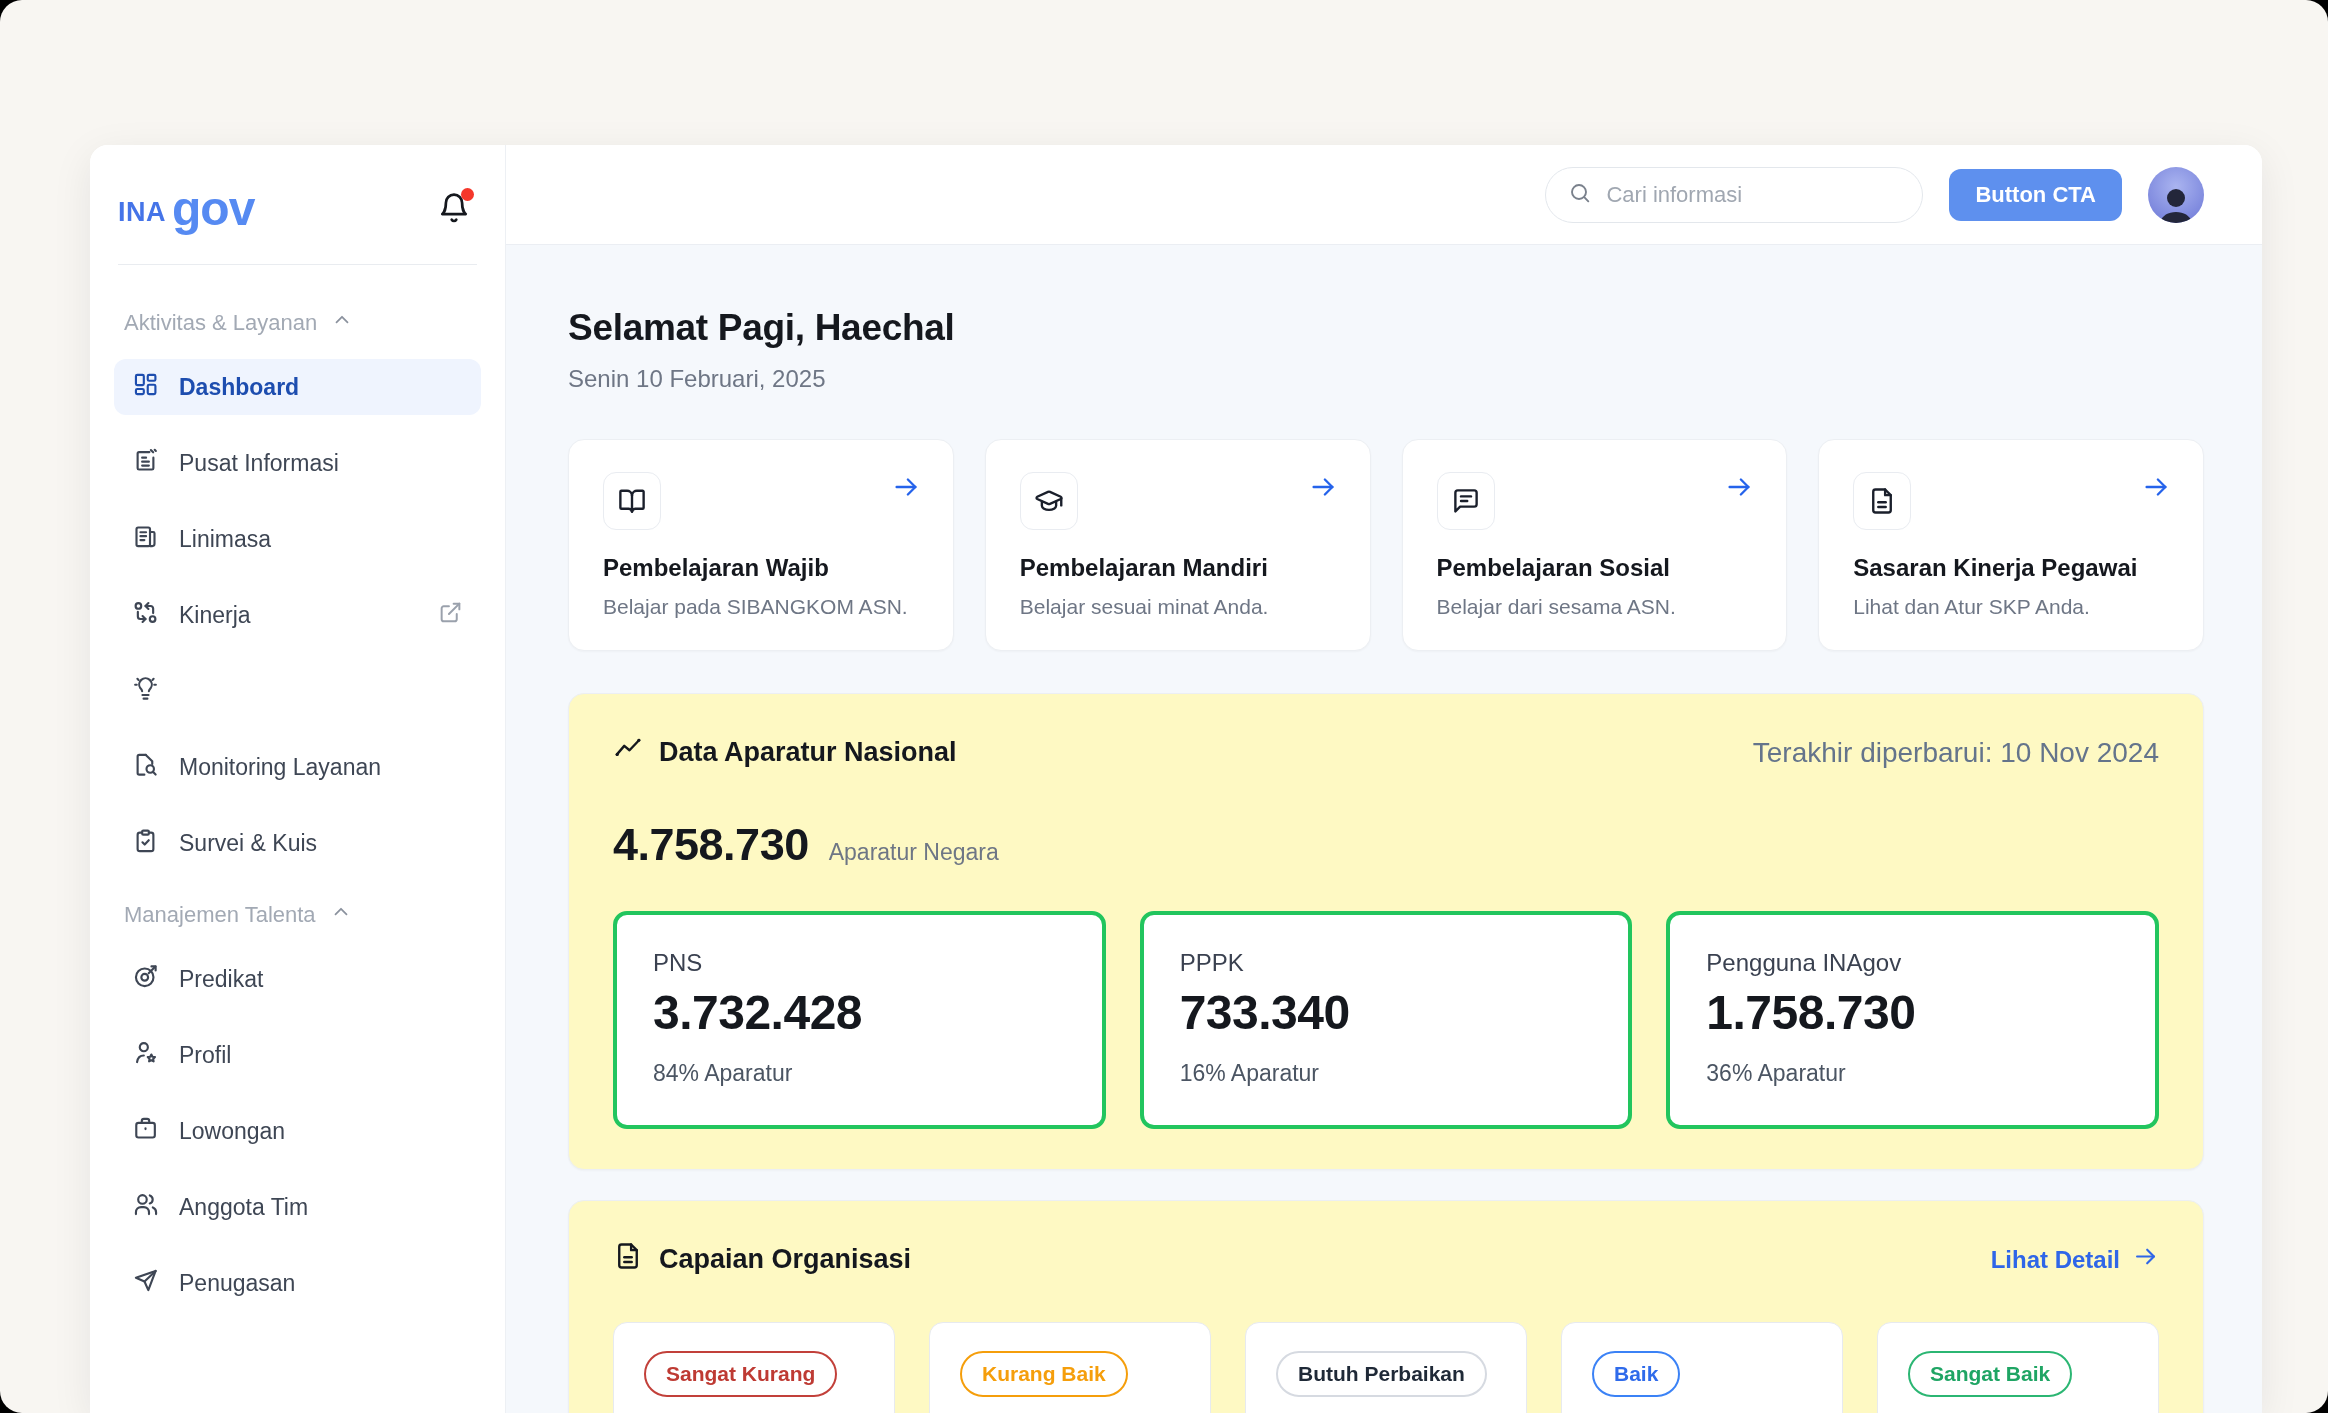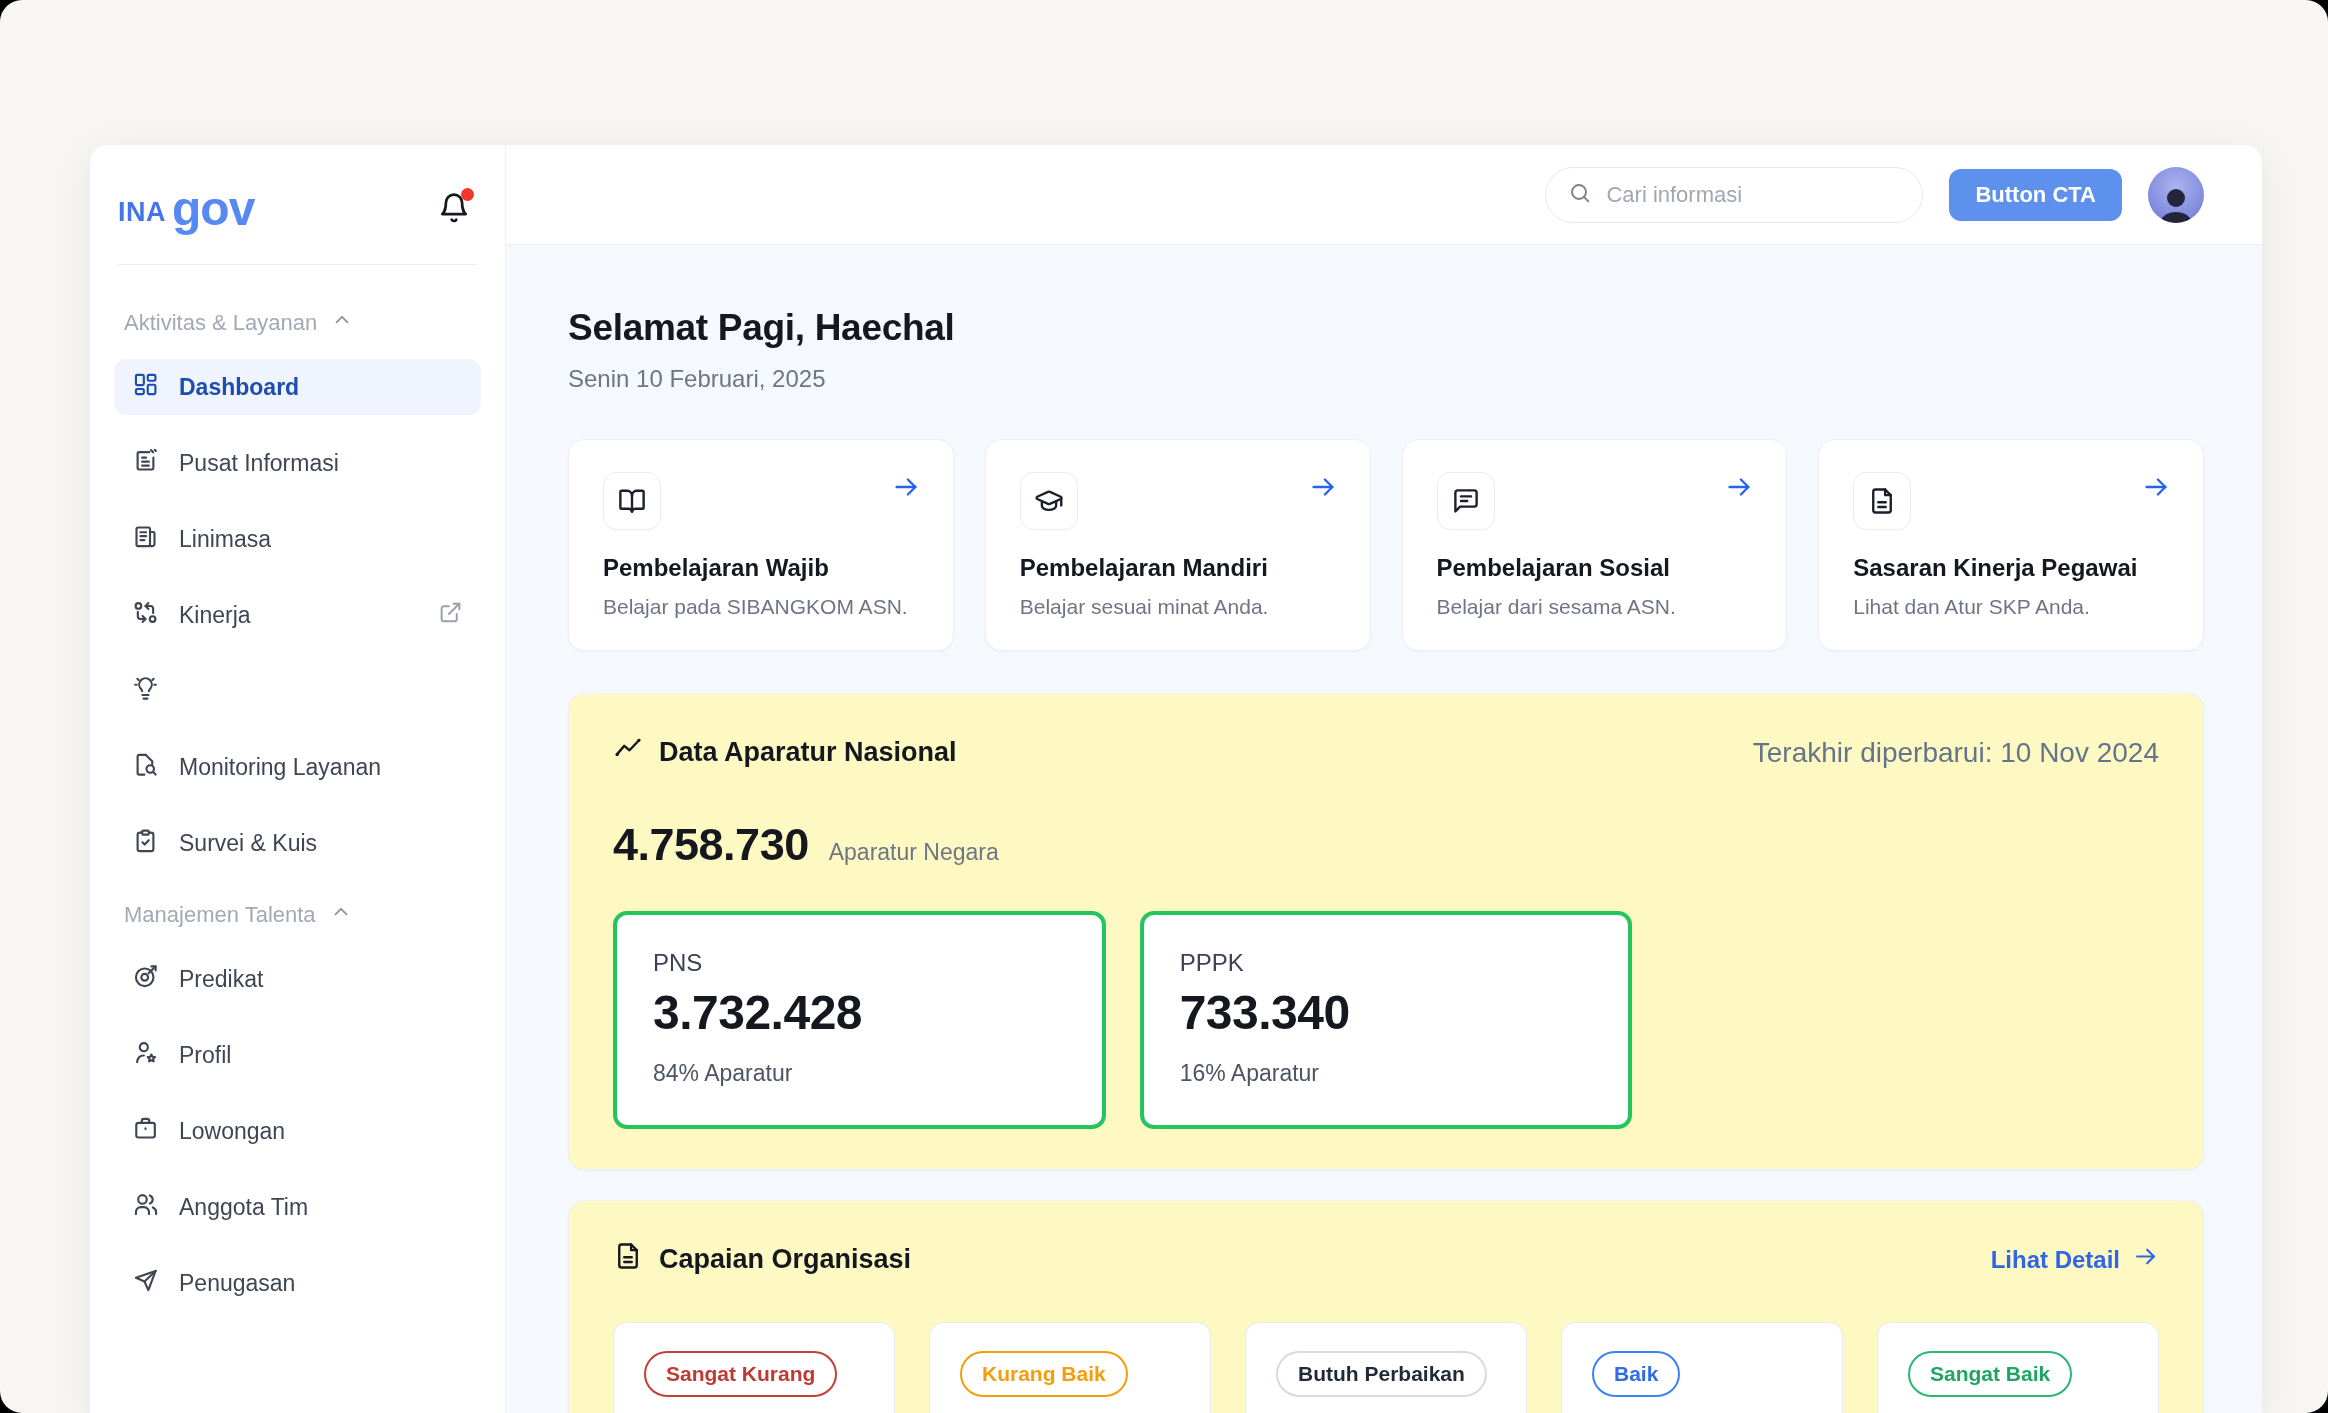--- a/index.html
+++ b/index.html
@@ -362,20 +362,25 @@
               <div class="stat">
                 <div class="lbl">PNS</div>
                 <div class="val">3.732.428</div>
                 <div class="shr">84% Aparatur</div>
               </div>
               <div class="stat">
                 <div class="lbl">PPPK</div>
                 <div class="val">733.340</div>
                 <div class="shr">16% Aparatur</div>
               </div>
+              <div class="stat">
+                <div class="lbl">Pengguna INAgov</div>
+                <div class="val">1.758.730</div>
+                <div class="shr">36% Aparatur</div>
+              </div>
             </div>
         </section>
 
         <section class="panel capaian">
           <div class="panel-head">
             <div class="panel-title">
               <span><svg viewBox="0 0 24 24" fill="none" stroke-width="1.9" stroke-linecap="round" stroke-linejoin="round" stroke="currentColor">
                     <path d="M14.5 2.8H6.8a1.8 1.8 0 0 0-1.8 1.8v14.8a1.8 1.8 0 0 0 1.8 1.8h10.4a1.8 1.8 0 0 0 1.8-1.8V7.3z"></path>
                     <path d="M14.5 2.8v4.5H19"></path>
                     <path d="M9 13h6"></path>

